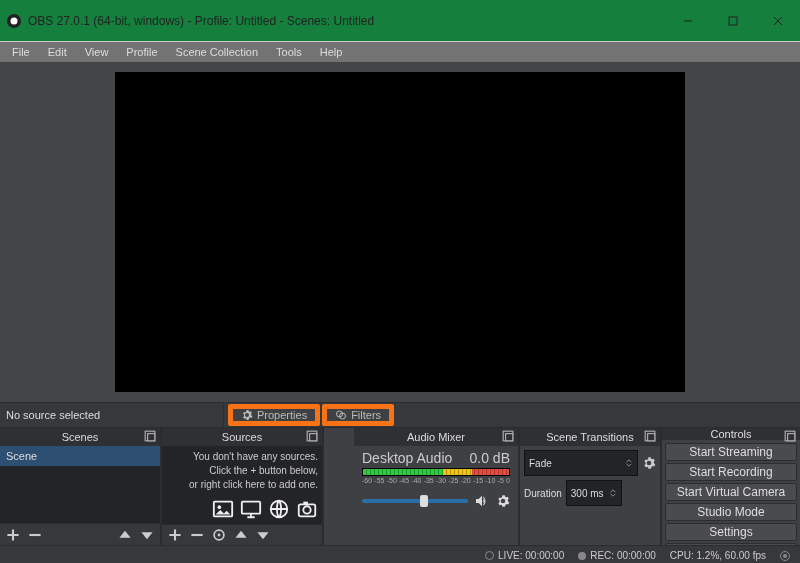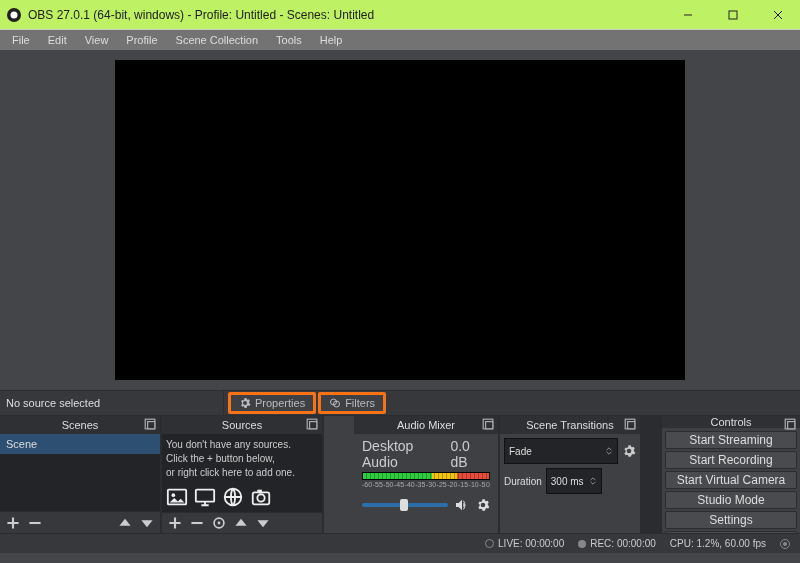--- a/index.html
+++ b/index.html
@@ -1,71 +1,71 @@
 <!DOCTYPE html>
 <html><head>
 <meta charset="utf-8">
 <style>
 * { margin: 0; padding: 0; box-sizing: border-box; font-family: "Segoe UI", Arial, sans-serif; }
 body { width: 800px; height: 563px; background: #fff; overflow: hidden; font-size: 11px; color: #ddd; }
 
-.titlebar { height: 30px; background: #bef264; display: flex; align-items: center; justify-content: space-between; border-bottom: 1px solid #ccc; }
+.titlebar { height: 42px; background: #15803d; display: flex; align-items: center; justify-content: space-between; border-bottom: 1px solid #ccc; }
 .titlebar-left { display: flex; align-items: center; gap: 6px; padding-left: 6px; }
 .titlebar-title { color: #222; font-size: 12px; }
 .titlebar-controls { display: flex; }
 .titlebar-btn { width: 45px; height: 30px; display: flex; align-items: center; justify-content: center; color: #222; }
 
 .app-body { height: 533px; background: #444549; display: flex; flex-direction: column; }
 .menubar { height: 20px; background: #737373; display: flex; align-items: center; padding: 0 4px; gap: 2px; }
 .menubar-item { padding: 2px 8px; color: #ddd; font-size: 11px; }
 
 .preview-area { flex: 0 0 auto; height: 340px; background: #444549; display: flex; align-items: center; justify-content: center; padding: 6px 0; }
 .preview-canvas { width: 570px; height: 320px; background: #000; }
 
 .toolbar-row { height: 26px; background: #37383c; display: flex; align-items: stretch; border-top: 1px solid #2b2c30; border-bottom: 1px solid #2b2c30; }
 .no-source { flex: 0 0 224px; display: flex; align-items: center; padding-left: 6px; color: #ddd; font-size: 11px; border-right: 1px solid #2b2c30; }
 .tool-buttons { display: flex; align-items: center; padding-left: 4px; gap: 2px; }
-.tool-btn { display: flex; align-items: center; gap: 4px; height: 22px; padding: 0 8px; background: #3f4044; border: 3px solid #f97316; color: #bbb; font-size: 11px; border-radius: 2px; }
+.tool-btn { display: flex; align-items: center; gap: 4px; height: 22px; padding: 0 8px; background: #3f4044; border: 5px solid #f97316; color: #bbb; font-size: 11px; border-radius: 2px; }
 .tool-btn svg { width: 12px; height: 12px; fill: #bbb; }
 
 .docks { height: 117px; display: flex; gap: 2px; background: #2b2c30; }
 .dock { background: #3f4044; display: flex; flex-direction: column; }
 .dock-header { height: 18px; background: #2f3034; display: flex; align-items: center; justify-content: center; position: relative; font-size: 11px; color: #ddd; }
 .dock-header .detach { position: absolute; right: 4px; top: 2px; width: 12px; height: 12px; fill: #aaa; }
 .dock-body { flex: 1; display: flex; flex-direction: column; min-height: 0; }
 .dock-bottom { height: 22px; background: #37383c; display: flex; align-items: center; gap: 8px; padding: 0 6px; border-top: 1px solid #2b2c30; }
 .icon-btn { width: 14px; height: 14px; fill: #ccc; }
 
 .scenes { flex: 0 0 160px; }
 .scene-item { height: 20px; background: #2d4f72; display: flex; align-items: center; padding-left: 6px; font-size: 11px; }
 .scene-rest { flex: 1; background: #232427; }
 
 .sources { flex: 0 0 160px; }
-.sources-body { flex: 1; background: #232427; display: flex; flex-direction: column; align-items: flex-start; justify-content: center; text-align: center; font-size: 10px; color: #ccc; line-height: 1.4; padding: 4px; }
+.sources-body { flex: 1; background: #232427; display: flex; flex-direction: column; align-items: flex-end; justify-content: center; text-align: center; font-size: 10px; color: #ccc; line-height: 1.4; padding: 4px; }
 .placeholder-icons { display: flex; gap: 6px; margin-top: 6px; }
 .placeholder-icons svg { width: 22px; height: 22px; fill: #eee; }
 
 .mixer { flex: 1; padding-left: 30px; }
 .mixer-body { flex: 1; padding: 4px 8px 0 8px; }
 .mixer-row-top { display: flex; justify-content: space-between; font-size: 14px; color: #ccc; margin-bottom: 2px; }
 .meter { height: 8px; background: linear-gradient(90deg,#2ecc40 0%,#2ecc40 55%,#f1c40f 55%,#f1c40f 75%,#e74c3c 75%,#e74c3c 100%); border: 1px solid #000; position: relative; }
 .meter::after { content: ""; position: absolute; inset: 0; background: repeating-linear-gradient(90deg,transparent 0 3px,#000 3px 4px); opacity: .25; }
 .ticks { height: 10px; display: flex; justify-content: space-between; font-size: 7px; color: #aaa; margin-top: 1px; }
 .slider-row { display: flex; align-items: center; gap: 6px; margin-top: 6px; }
 .slider-track { flex: 1; height: 4px; background: #2b6ea8; position: relative; border-radius: 2px; }
 .slider-thumb { position: absolute; right: 40px; top: -4px; width: 8px; height: 12px; background: #ddd; border-radius: 2px; }
 
 .transitions { flex: 0 0 140px; }
 .transitions-body { flex: 1; padding: 4px; font-size: 10px; }
 .trow { display: flex; align-items: center; gap: 4px; margin-bottom: 4px; }
 .select-box, .spin-box { height: 26px; background: #232427; border: 1px solid #111; display: flex; align-items: center; padding: 0 4px; font-size: 10px; color: #ddd; }
 .select-box { flex: 1; justify-content: space-between; }
 .spin-box { width: 56px; justify-content: space-between; }
 
-.controls { flex: 0 0 138px; margin-left: 20px; }
+.controls { flex: 0 0 138px; }
 .controls-body { flex: 1; display: flex; flex-direction: column; gap: 2px; padding: 3px; }
 .ctrl-btn { height: 18px; background: #4a4b4f; border: 1px solid #2b2c30; font-size: 12px; color: #ddd; display: flex; align-items: center; justify-content: center; border-radius: 2px; }
 
 .statusbar { height: 20px; background: #37383c; display: flex; align-items: center; justify-content: flex-end; gap: 14px; padding: 0 10px; font-size: 10px; color: #ccc; border-top: 1px solid #2b2c30; }
 .status-seg { display: flex; align-items: center; gap: 4px; }
 .dot { width: 8px; height: 8px; border-radius: 50%; background: #888; }
 .ring { width: 9px; height: 9px; border: 1.5px solid #888; border-radius: 50%; }
 .target { width: 10px; height: 10px; border: 1.5px solid #888; border-radius: 50%; position: relative; }
 .target::after { content: ""; position: absolute; inset: 2px; border-radius: 50%; background: #888; }
 </style>

